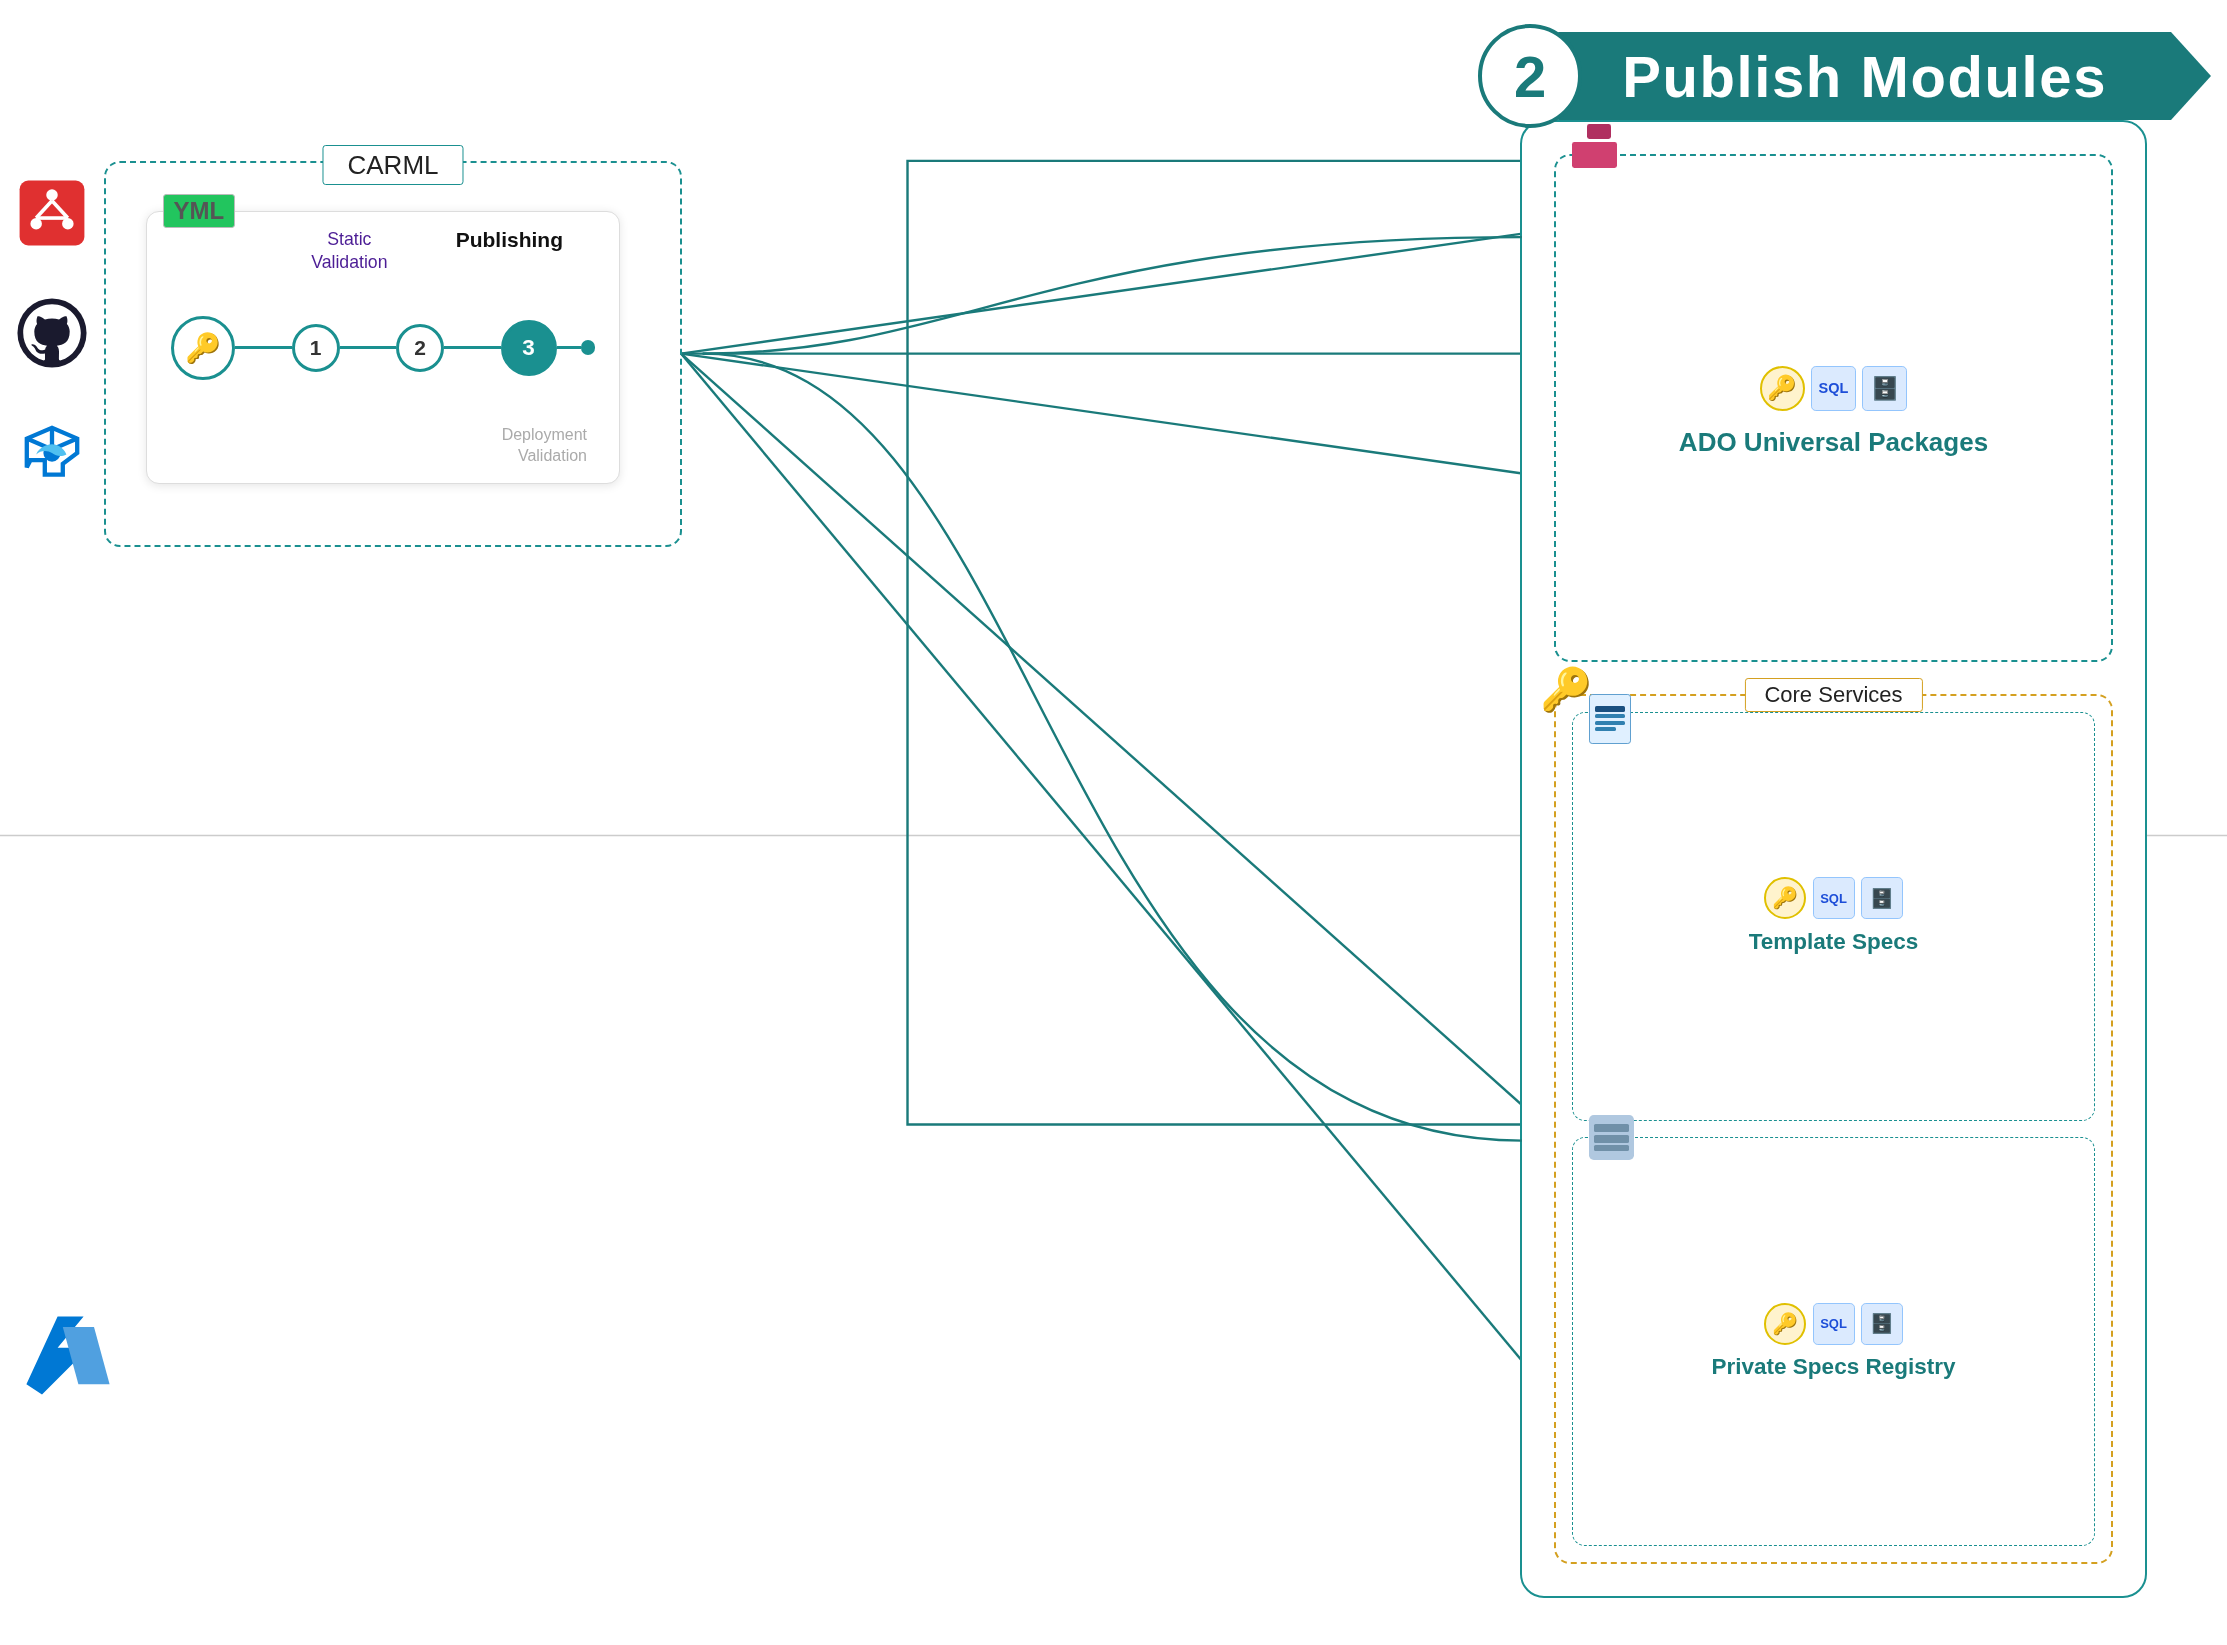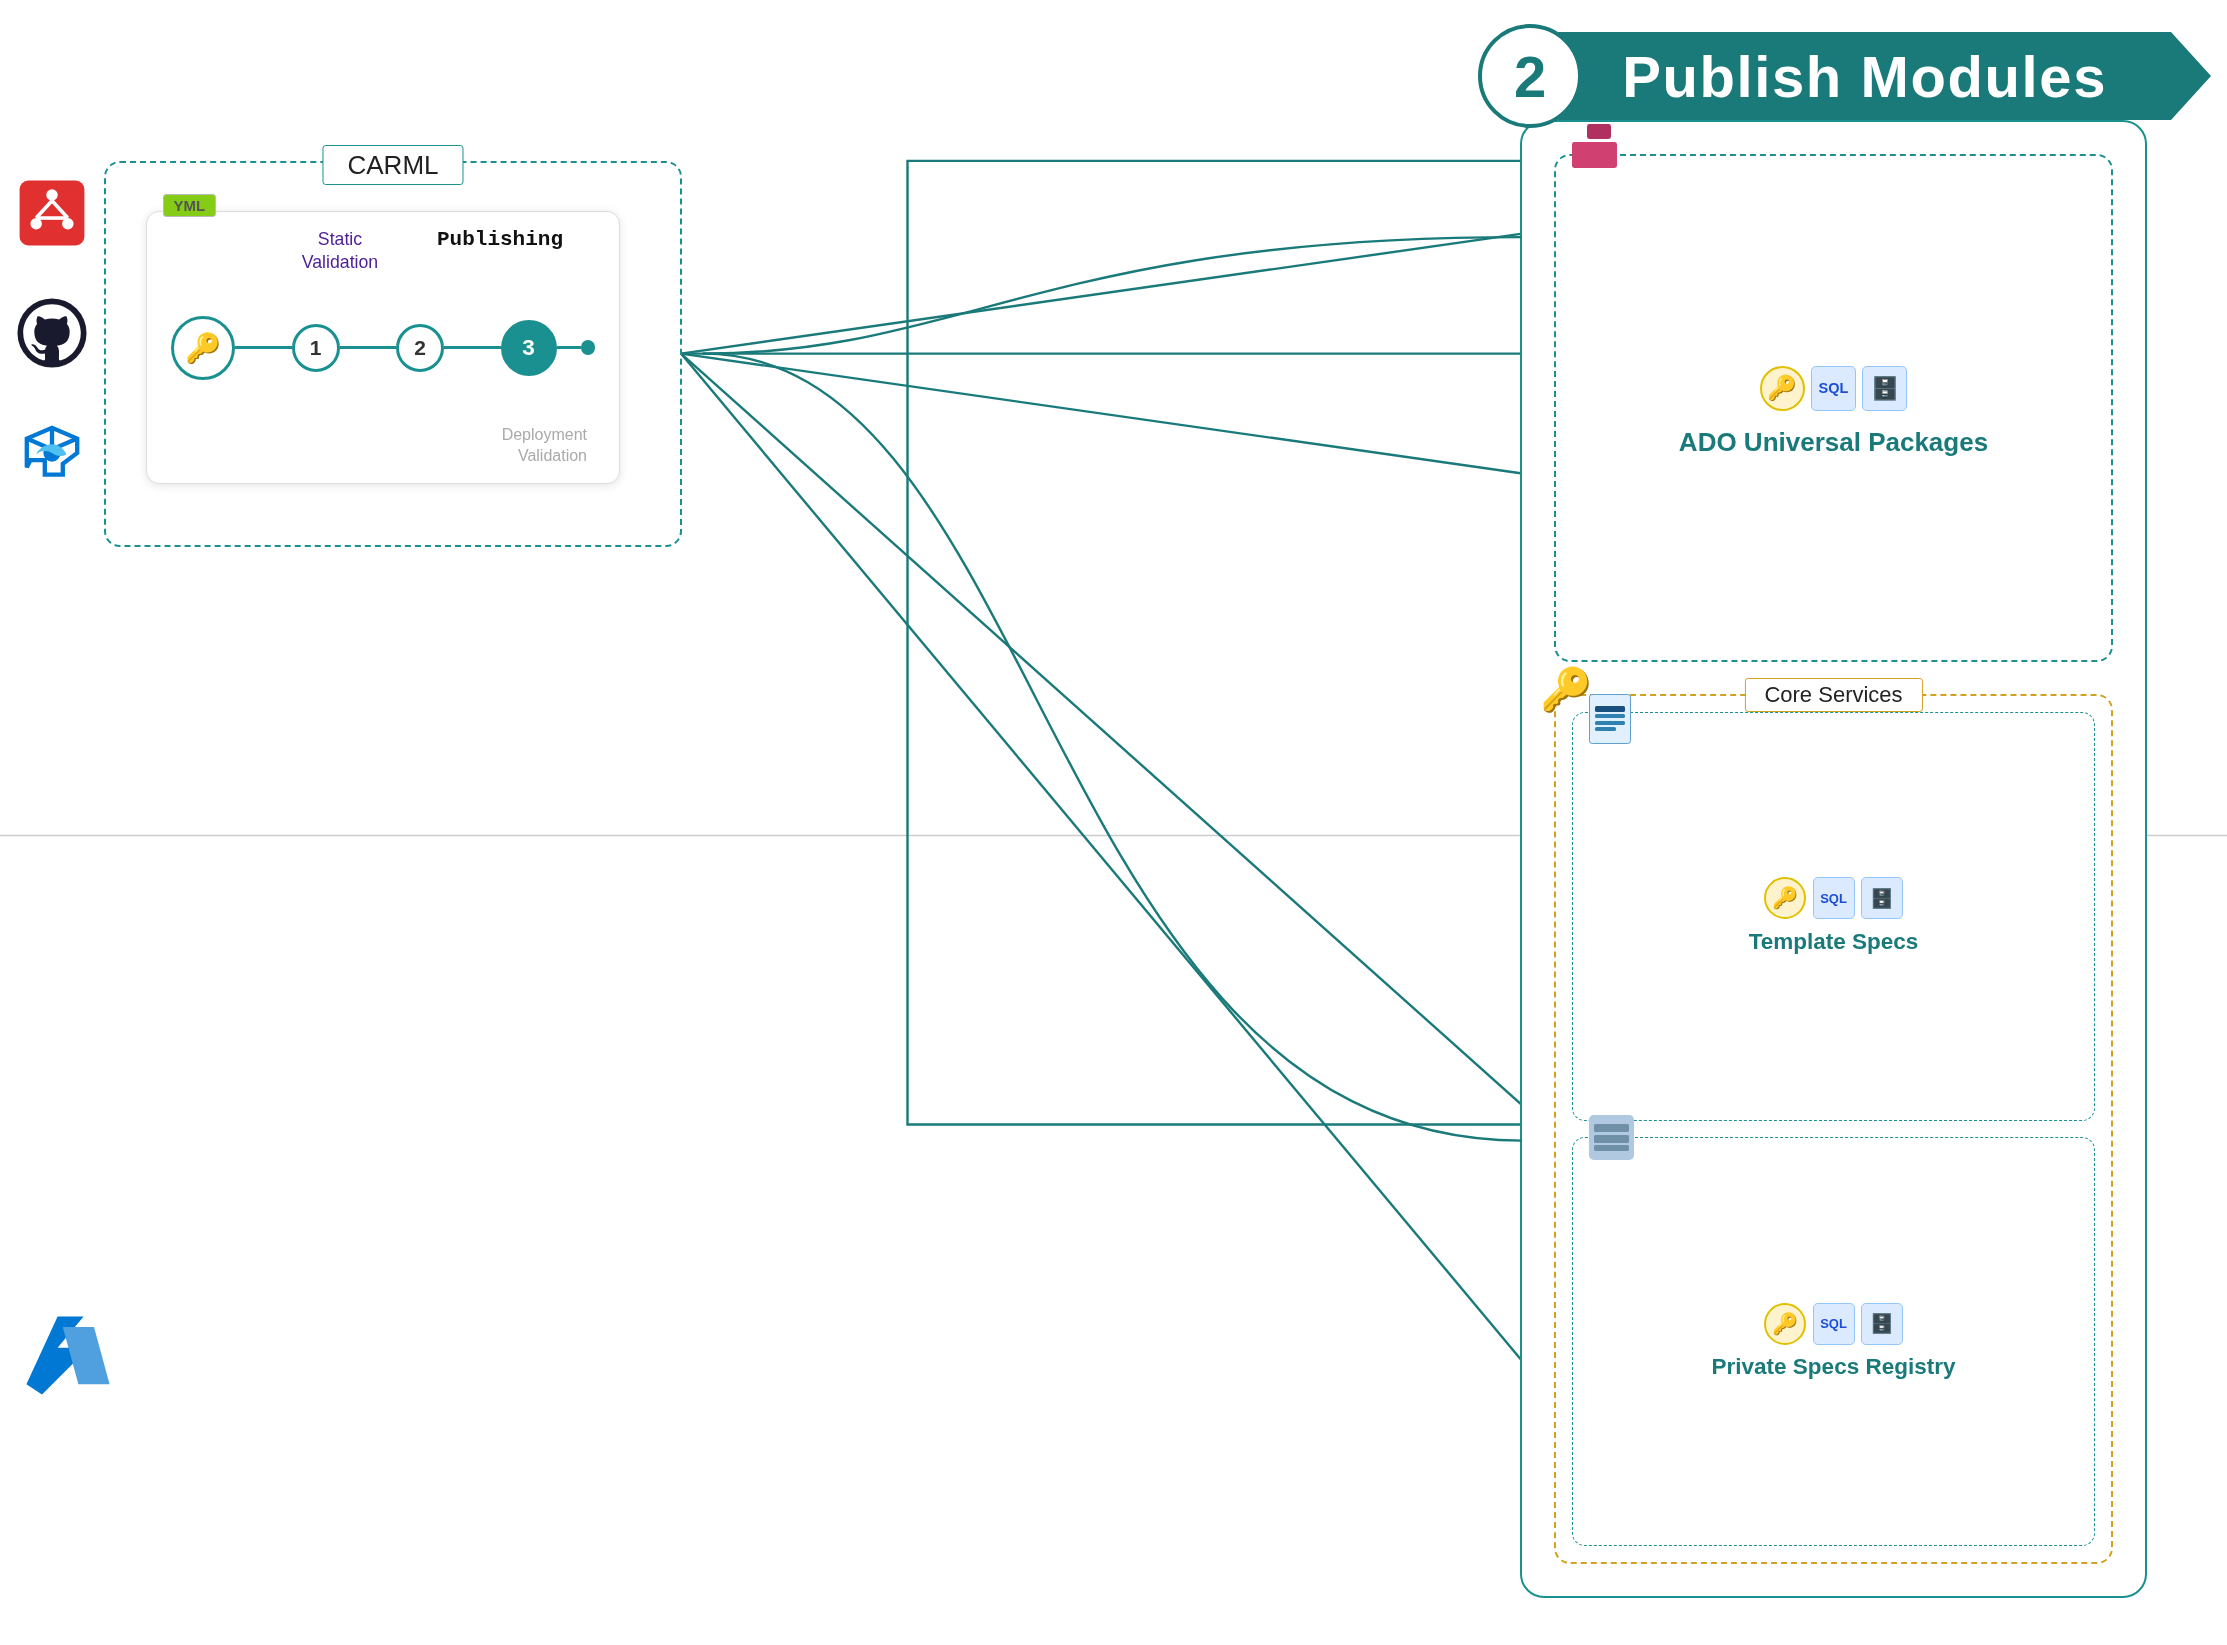--- a/index.html
+++ b/index.html
@@ -99,25 +99,25 @@
       background: white;
       border-radius: 13px;
       border: 1.6px solid #ddd;
       box-shadow: 0 1.6px 9.6px rgba(0,0,0,0.1);
     }
 
     .yml-tag {
       position: absolute;
       top: -17.7px;
       left: 16px;
-      background: #84cc16;
+      background: #22c55e;
       border: 1.2px solid #bbb;
       border-radius: 3.2px;
       padding: 1.6px 9.6px;
-      font-size: 15px;
+      font-size: 24px;
       font-weight: 600;
       color: #555;
     }
 
     
     .right-panel {
       position: absolute;
       top: 120px;
       right: 80px;
       width: 627px;
@@ -341,21 +341,21 @@
   <div class="pipeline-box">
     <div class="yml-tag">YML</div>
 
     <div style="position:absolute;top:16px;left:0;right:0;display:flex;align-items:flex-start;padding:0 32px;">
       <div style="flex:0 0 64px;"></div>
       <div style="flex:1;"></div>
       <div style="flex:0 0 48px;text-align:center;">
         <span style="color:#4c1d95;font-size:17.7px;line-height:1.3;">Static<br>Validation</span>
       </div>
       <div style="flex:1;"></div>
-      <div style="flex:0 0 48px;font-family:Liberation Mono, monospace;">
+      <div style="flex:0 0 48px;">
         <span style="color:#111;font-size:21px;font-weight:700;">Publishing</span>
       </div>
       <div style="flex:0 0 24px;"></div>
     </div>
 
     <div style="position:absolute;top:50%;left:24px;right:24px;transform:translateY(-50%);display:flex;align-items:center;">
 
       <div style="width:64px;height:64px;border-radius:50%;border:3.2px solid #1a9090;background:white;display:flex;align-items:center;justify-content:center;flex-shrink:0;z-index:2;">
         <span style="font-size:29px;">🔑</span>
       </div>

